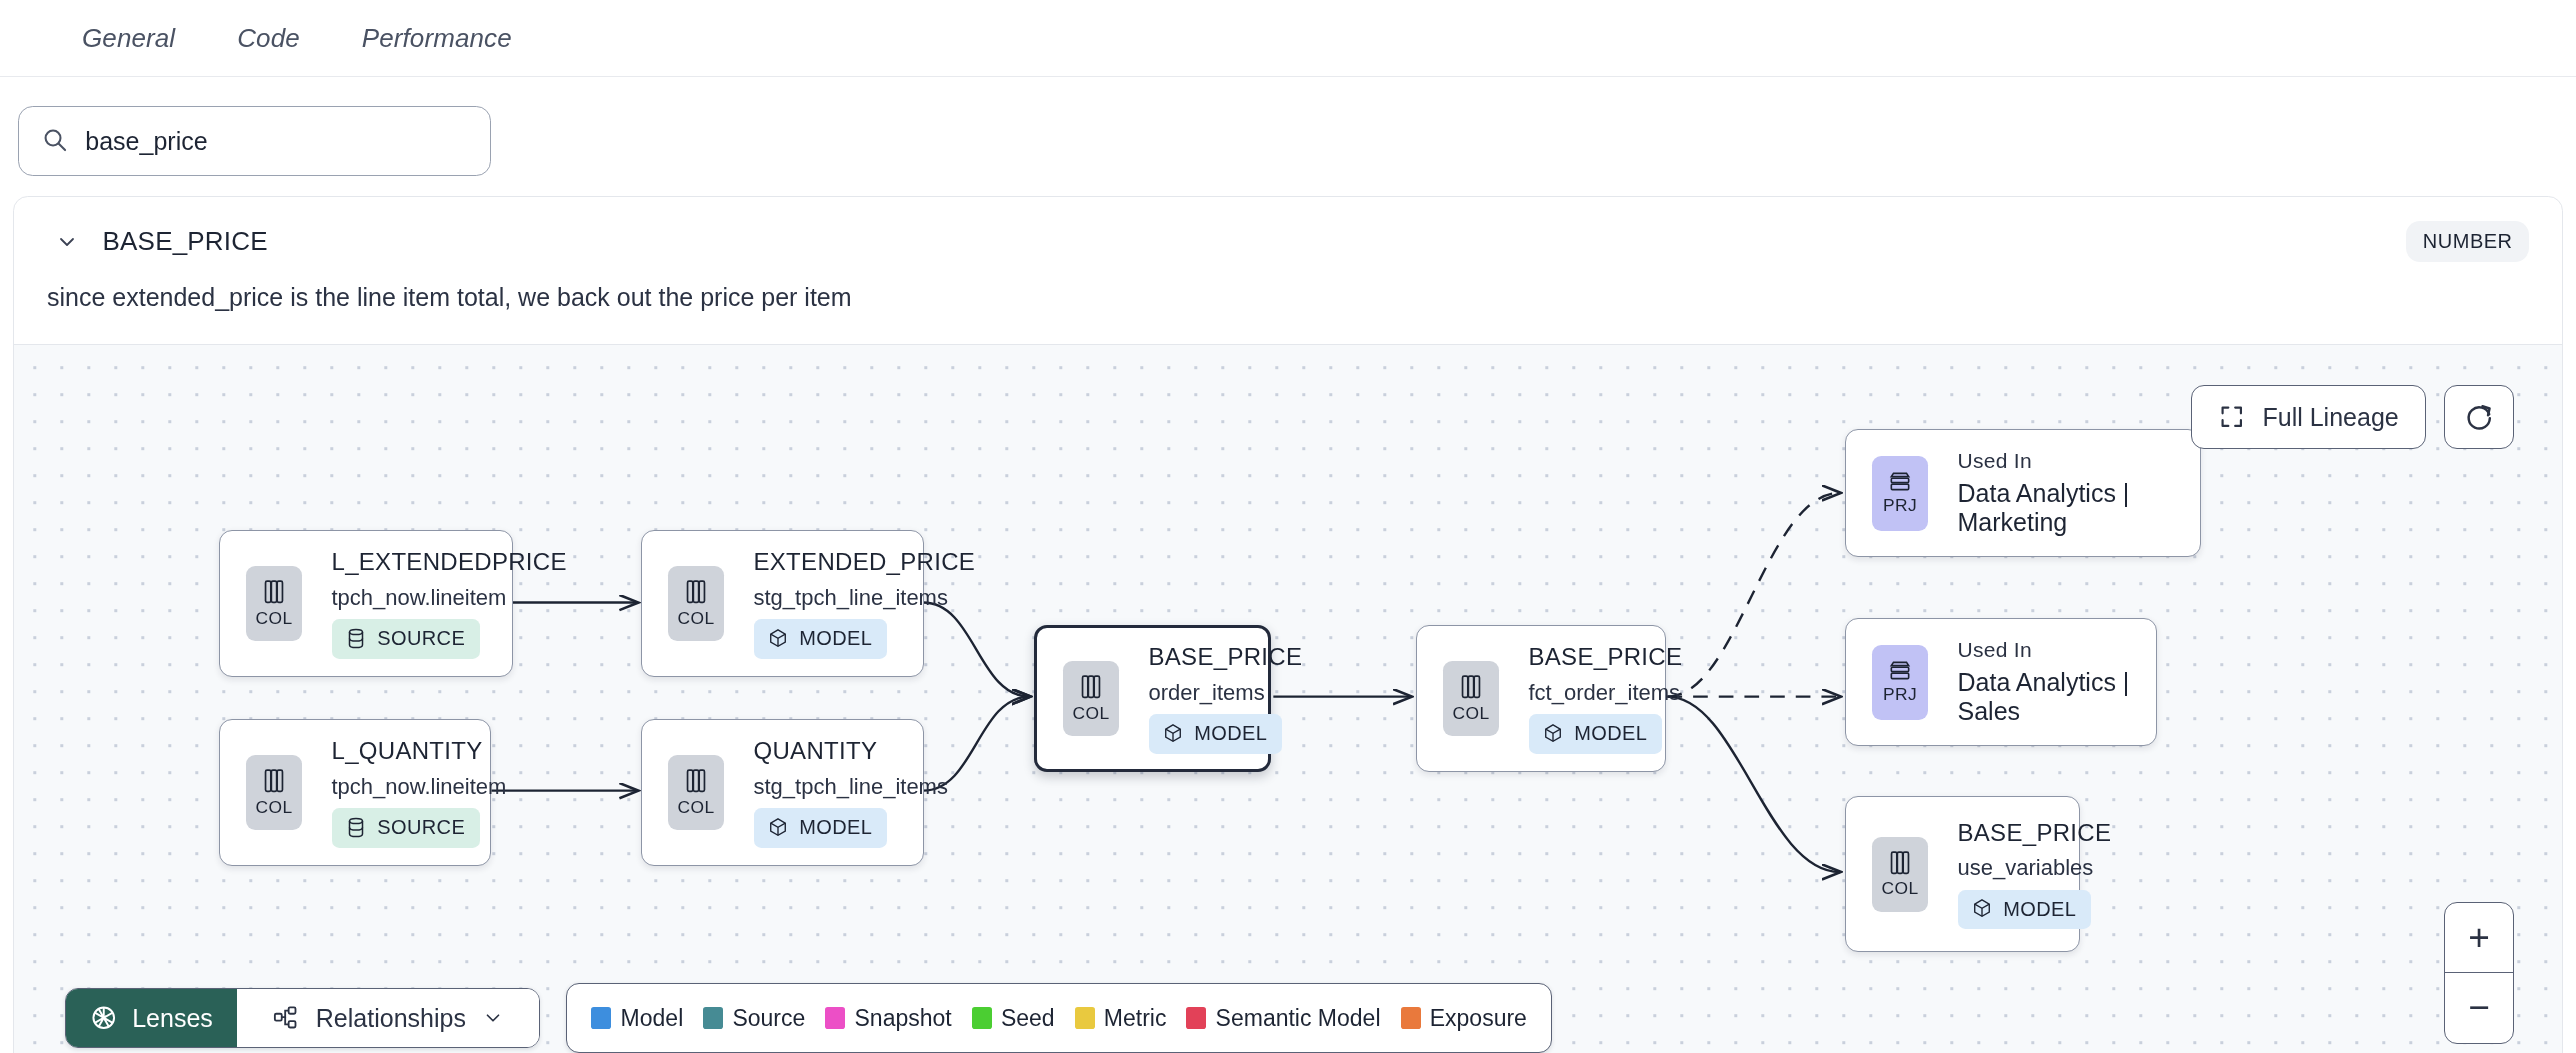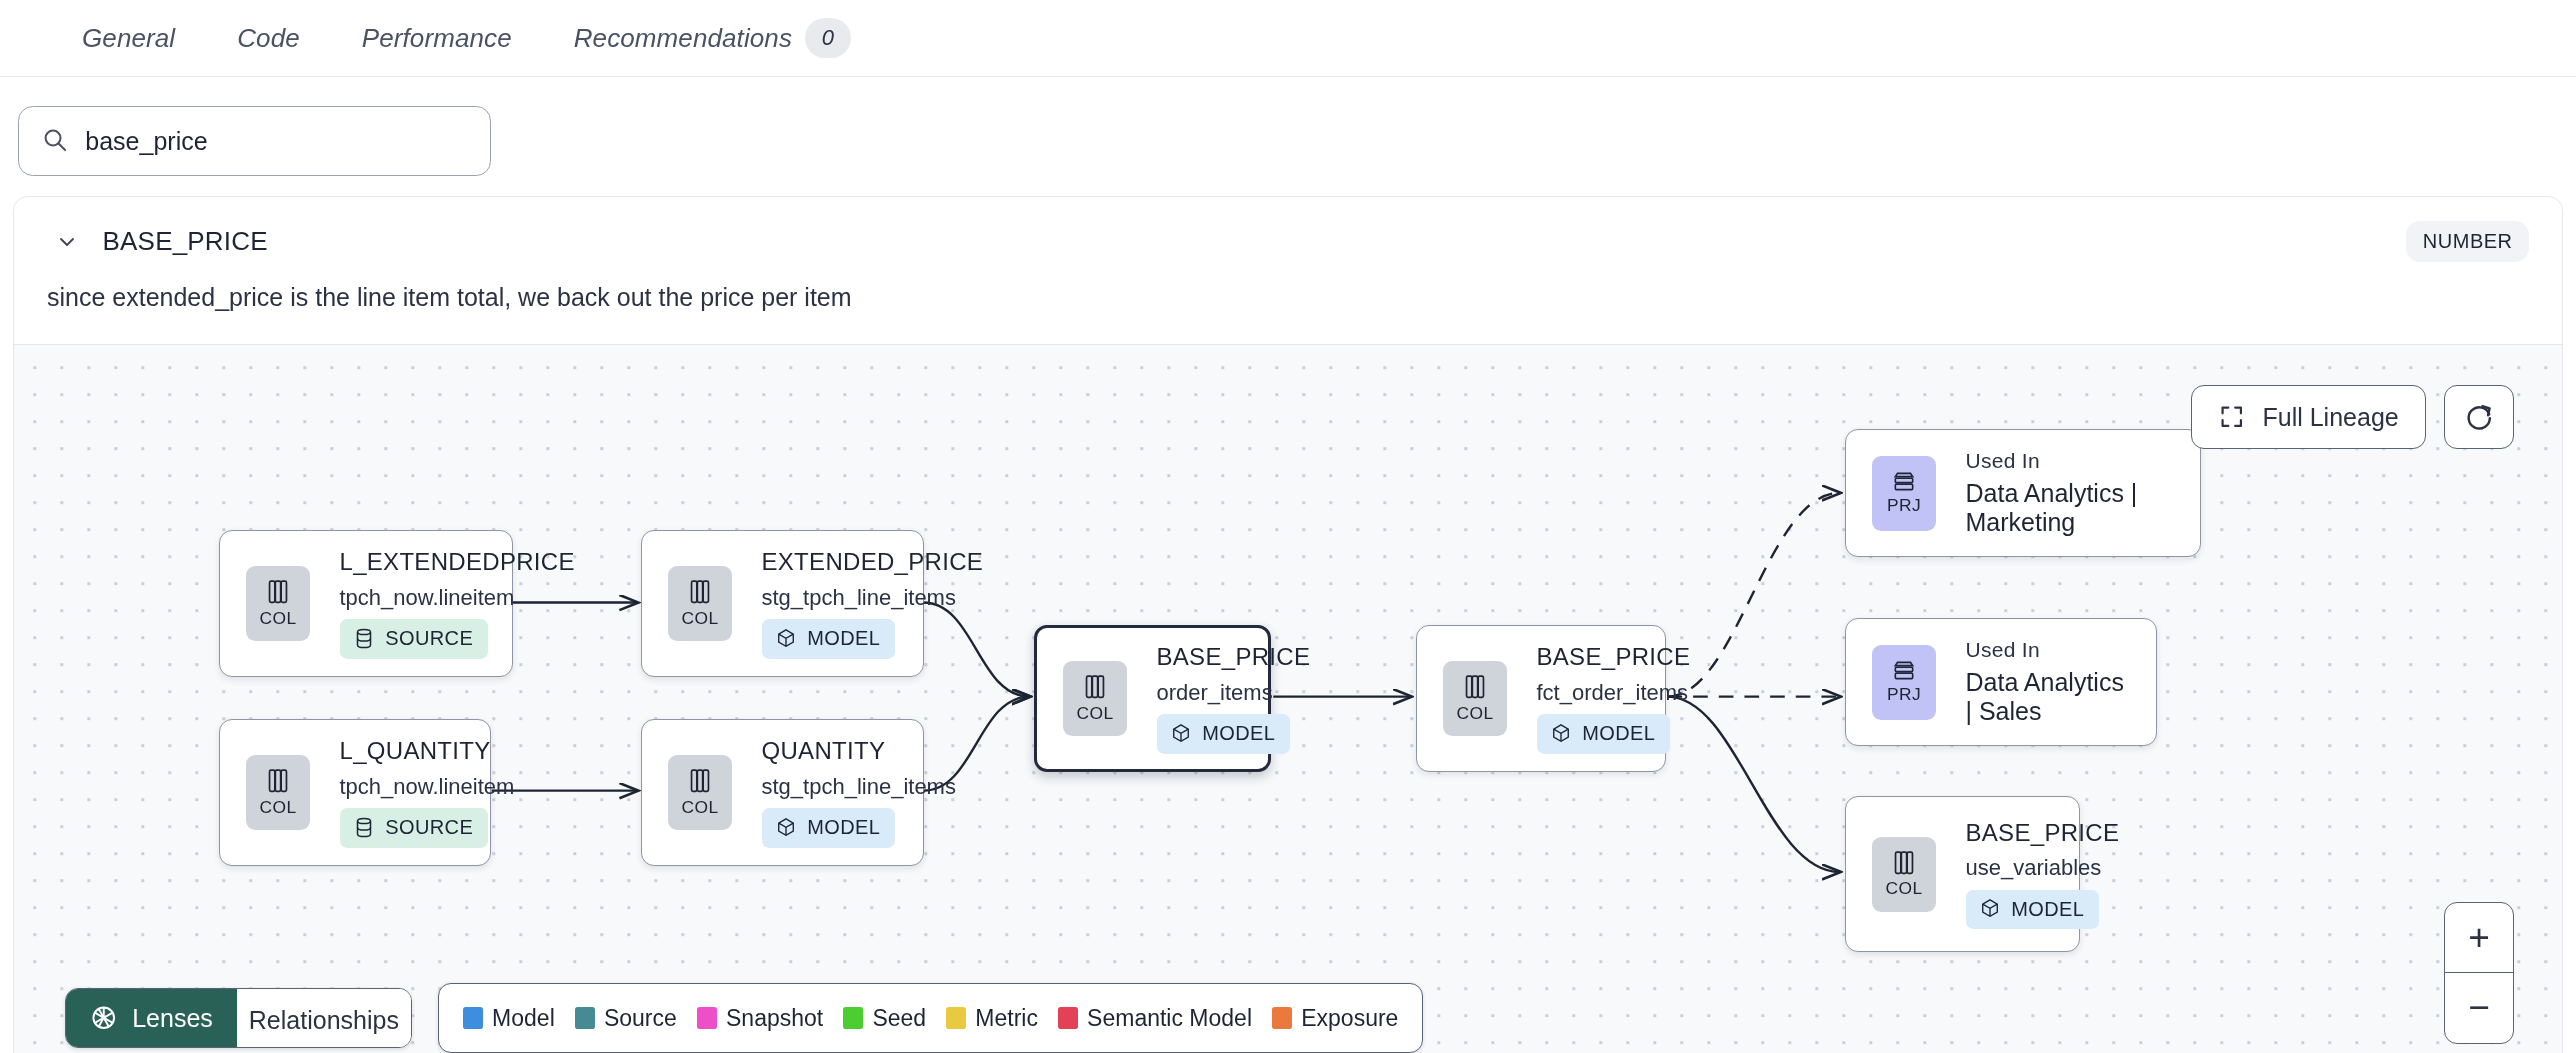--- a/index.html
+++ b/index.html
@@ -143,21 +143,21 @@
     display: flex;
     align-items: center;
     box-shadow: 0 2.8px 6.4px rgba(25,32,48,.10);
     cursor: pointer;
   }
   .node.focused {
     border: 3.7px solid #232a3b;
     box-shadow: 0 4.6px 11px rgba(25,32,48,.22);
   }
   .node .kind {
-    width: 64px; height: 75px;
+    width: 56px; height: 75px;
     border-radius: 9.2px;
     background: #cfd3da;
     display: flex; flex-direction: column;
     align-items: center; justify-content: center;
     gap: 1.8px;
     flex: none;
     margin: 0 5.5px 0 26px;
   }
   .node .kind.prj { background: #c1c2f5; }
   .node .kind .kind-label {
@@ -237,24 +237,23 @@
   .segctrl .lenses {
     background: #2a6157; color: #fff;
     display: flex; align-items: center; gap: 14.7px;
     padding: 0 24px;
     font-size: 25px;
     cursor: pointer;
   }
   .segctrl .relationships {
     background: #fff; color: #2b3243;
     display: flex; align-items: center; gap: 16.5px;
-    padding: 0 12px;
+    padding: 0 35px;
     font-size: 25px;
     cursor: pointer;
-    flex-direction: column;
   }
   .legend {
     display: flex; align-items: center; gap: 20px;
     background: #fff;
     border: 1.8px solid #5a6276;
     border-radius: 13px;
     height: 70px;
     padding: 0 24px;
     box-shadow: 0 1.8px 4.6px rgba(25,32,48,.12);
   }
@@ -266,24 +265,20 @@
 
 <div class="tabbar">
   <div class="tab">
     <span>General</span>
   </div>
   <div class="tab">
     <span>Code</span>
   </div>
   <div class="tab">
     <span>Performance</span>
-  </div>
-  <div class="tab">
-    <span>Recommendations</span>
-    <span class="count-badge">0</span>
   </div>
 </div>
 
 <div class="search-wrap">
   <div class="search-box">
     <span>
       <svg width="27.5" height="27.5" viewBox="0 0 24 24" fill="none" stroke="#4a5263" stroke-width="1.8">
         <circle cx="10.5" cy="10.5" r="6.5"></circle>
           <line x1="15.3" y1="15.3" x2="21" y2="21" stroke-linecap="round"></line>
       </svg>

